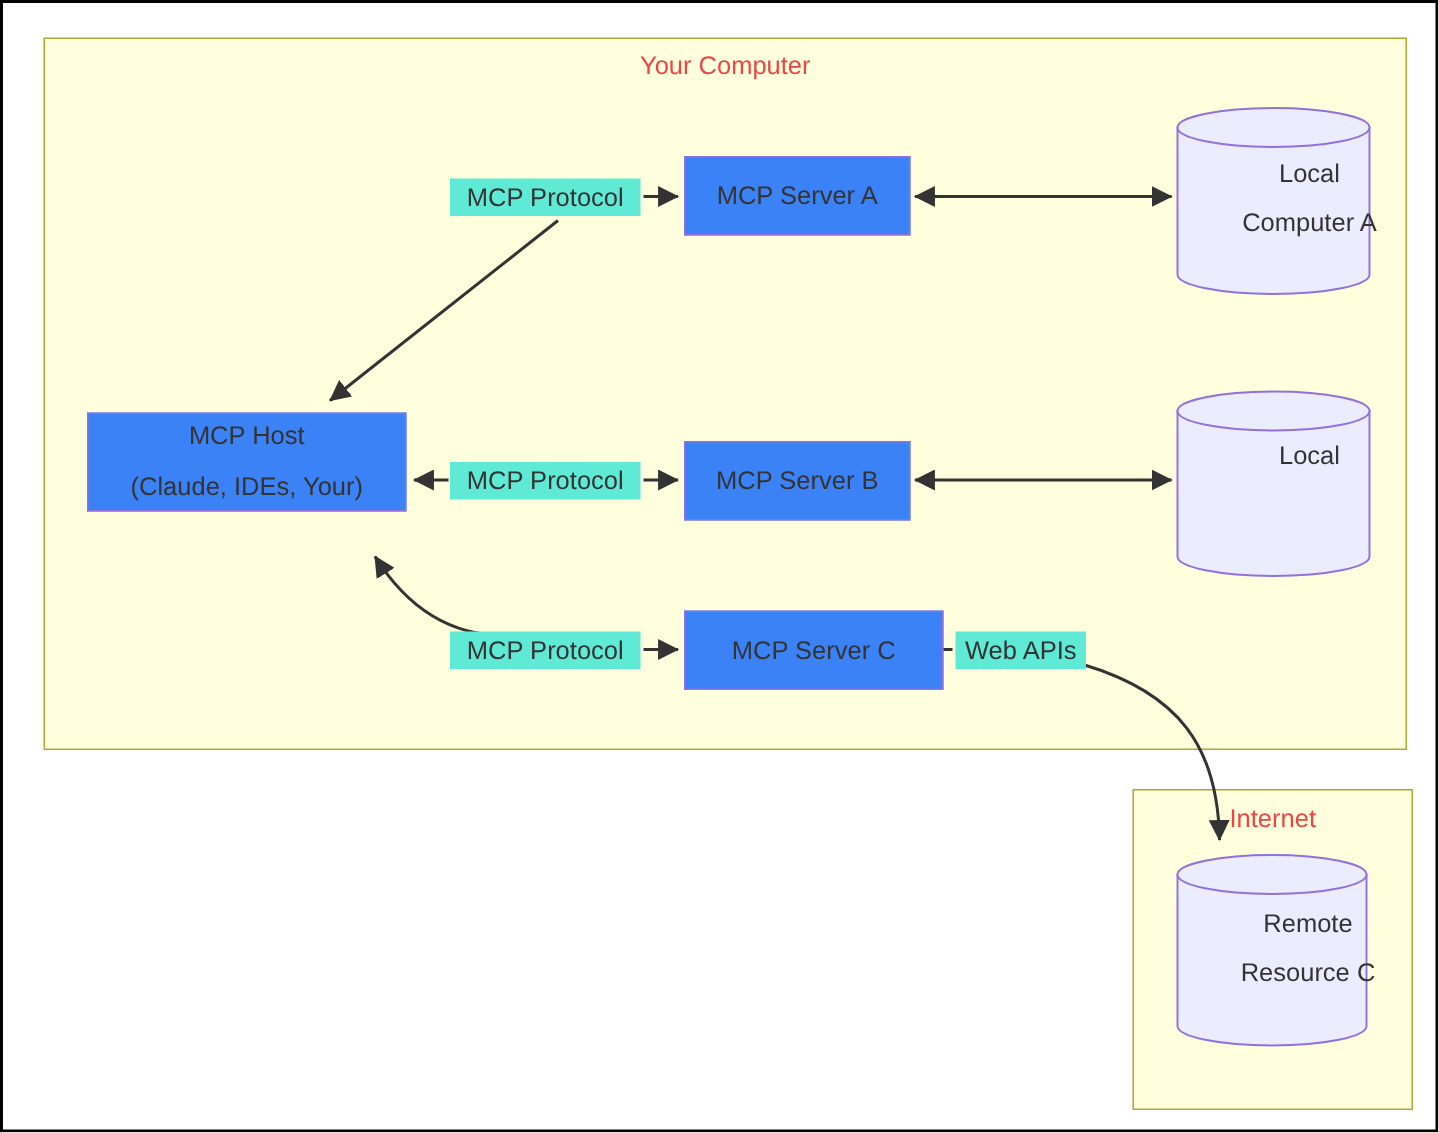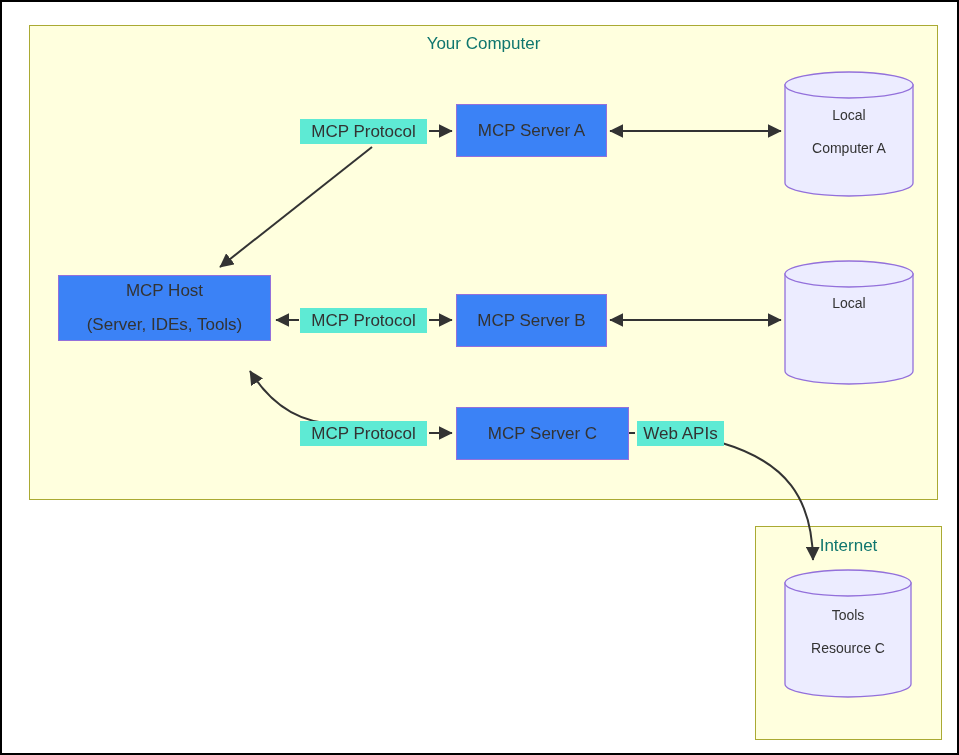--- a/index.html
+++ b/index.html
@@ -25,21 +25,21 @@
     border: 1px solid #aaaa33;
     box-sizing: border-box;
     z-index: 0;
   }
   .cluster-title {
     position: absolute;
     left: 0;
     width: 100%;
     text-align: center;
     font-size: 17px;
-    color: #0f766e;
+    color: #ef4444;
   }
   .edges {
     position: absolute;
     left: 0;
     top: 0;
     z-index: 1;
     pointer-events: none;
   }
   .node {
     position: absolute;
@@ -62,23 +62,24 @@
     align-items: center;
     justify-content: center;
     font-size: 17px;
     height: 25px;
     box-sizing: border-box;
     z-index: 2;
   }
   .cyl-label {
     position: absolute;
     text-align: center;
-    font-size: 14px;
+    font-size: 17px;
     line-height: 33px;
     z-index: 2;
+    margin-left: 24px;
   }
 </style>
 </head>
 <body>
 
 <div class="page">
 
   <div class="cluster" style="left:29px; top:25px; width:909px; height:475px;">
     <div class="cluster-title" style="top:8px;">Your Computer</div>
   </div>
@@ -118,21 +119,21 @@
 
       <path d="M429,433 L452,433" marker-end="url(#ah)"></path>
       <path d="M350,423 Q287,430 250,371" marker-end="url(#ah)"></path>
       <path d="M635,433 L612,433" marker-end="url(#ah)"></path>
       <path d="M722,443 C786,462 812,498 813,560" marker-end="url(#ah)"></path>
     </g>
   </svg>
 
   <div class="node" style="left:58px; top:275px; width:213px; height:66px;">
     <div>MCP Host</div>
-    <div>(Server, IDEs, Tools)</div>
+    <div>(Claude, IDEs, Your)</div>
   </div>
 
   <div class="node" style="left:456px; top:104px; width:151px; height:53px;">
     <div>MCP Server A</div>
   </div>
 
   <div class="node" style="left:456px; top:294px; width:151px; height:53px;">
     <div>MCP Server B</div>
   </div>
 
@@ -141,21 +142,21 @@
   </div>
 
   <div class="cyl-label" style="left:785px; top:99px; width:128px;">
     <div>Local</div>
     <div>Computer A</div>
   </div>
   <div class="cyl-label" style="left:785px; top:287px; width:128px;">
     <div>Local</div>
   </div>
   <div class="cyl-label" style="left:784px; top:599px; width:128px;">
-    <div>Tools</div>
+    <div>Remote</div>
     <div>Resource C</div>
   </div>
 
   <div class="edge-label" style="left:300px; top:119px; width:127px;">MCP Protocol</div>
   <div class="edge-label" style="left:300px; top:308px; width:127px;">MCP Protocol</div>
   <div class="edge-label" style="left:300px; top:421px; width:127px;">MCP Protocol</div>
   <div class="edge-label" style="left:637px; top:421px; width:87px;">Web APIs</div>
 
   <div class="frame"></div>
 </div>

